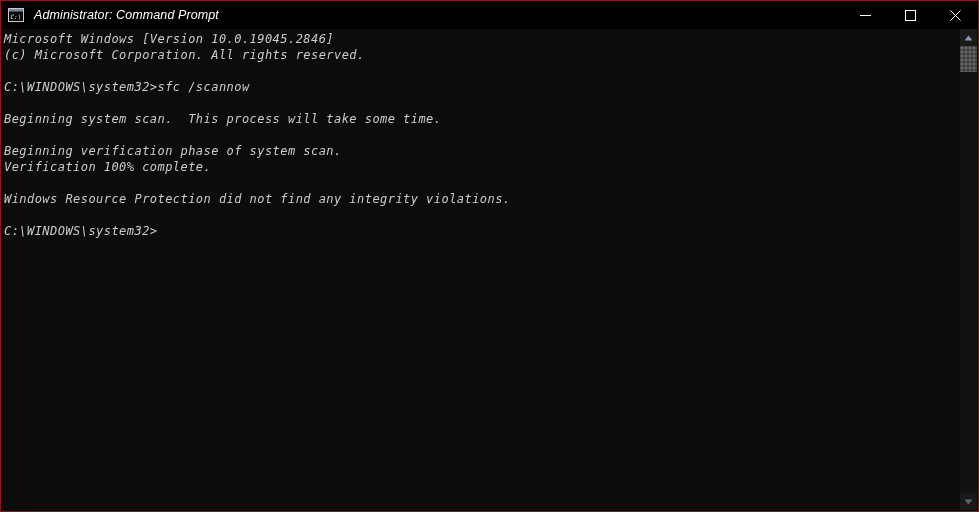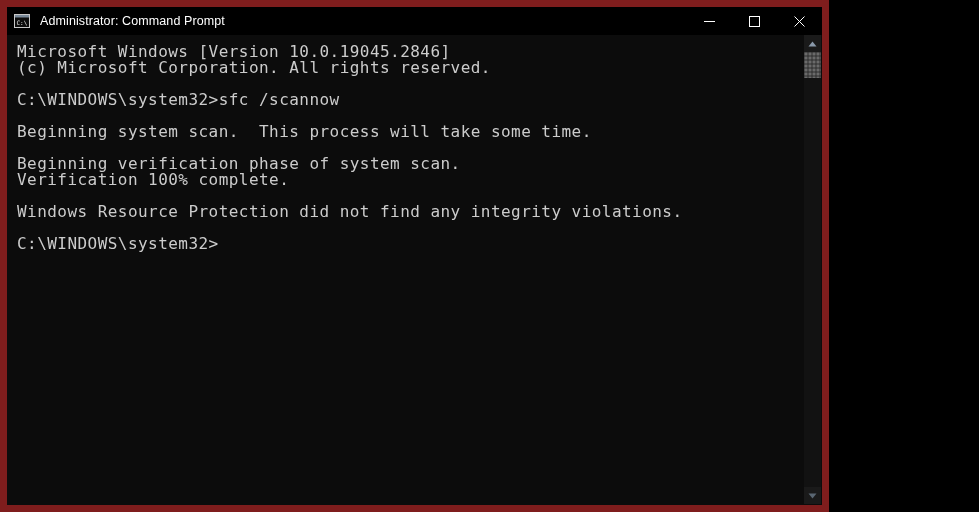--- a/index.html
+++ b/index.html
@@ -7,26 +7,27 @@
     margin: 0;
     padding: 0;
     background: #000000;
   }
   body {
     font-family: "Liberation Sans", sans-serif;
   }
 
   .window {
     position: relative;
-    width: 829px;
+    width: 979px;
     height: 512px;
     box-sizing: border-box;
     background: #0c0c0c;
-    border: 7px solid #7f1d1d;
+    border: 1px solid #7f1d1d;
     overflow: hidden;
+    font-style: italic;
   }
 
   
   .titlebar {
     position: absolute;
     left: 0;
     top: 0;
     width: 100%;
     height: 28px;
     background: #000000;
@@ -81,24 +82,24 @@
     right: 0;
     bottom: 0;
     background: #0c0c0c;
     overflow: hidden;
   }
 
   .console-text {
     position: absolute;
     left: 3px;
     top: 2px;
-    margin: 7px;
+    margin: 0;
     color: #cccccc;
     font-family: "DejaVu Sans Mono", "Liberation Mono", monospace;
-    font-size: 16px;
+    font-size: 12px;
     line-height: 16px;
     letter-spacing: 0.45px;
     white-space: pre;
     user-select: text;
   }
 
   
   .scrollbar {
     position: absolute;
     top: 28px;

